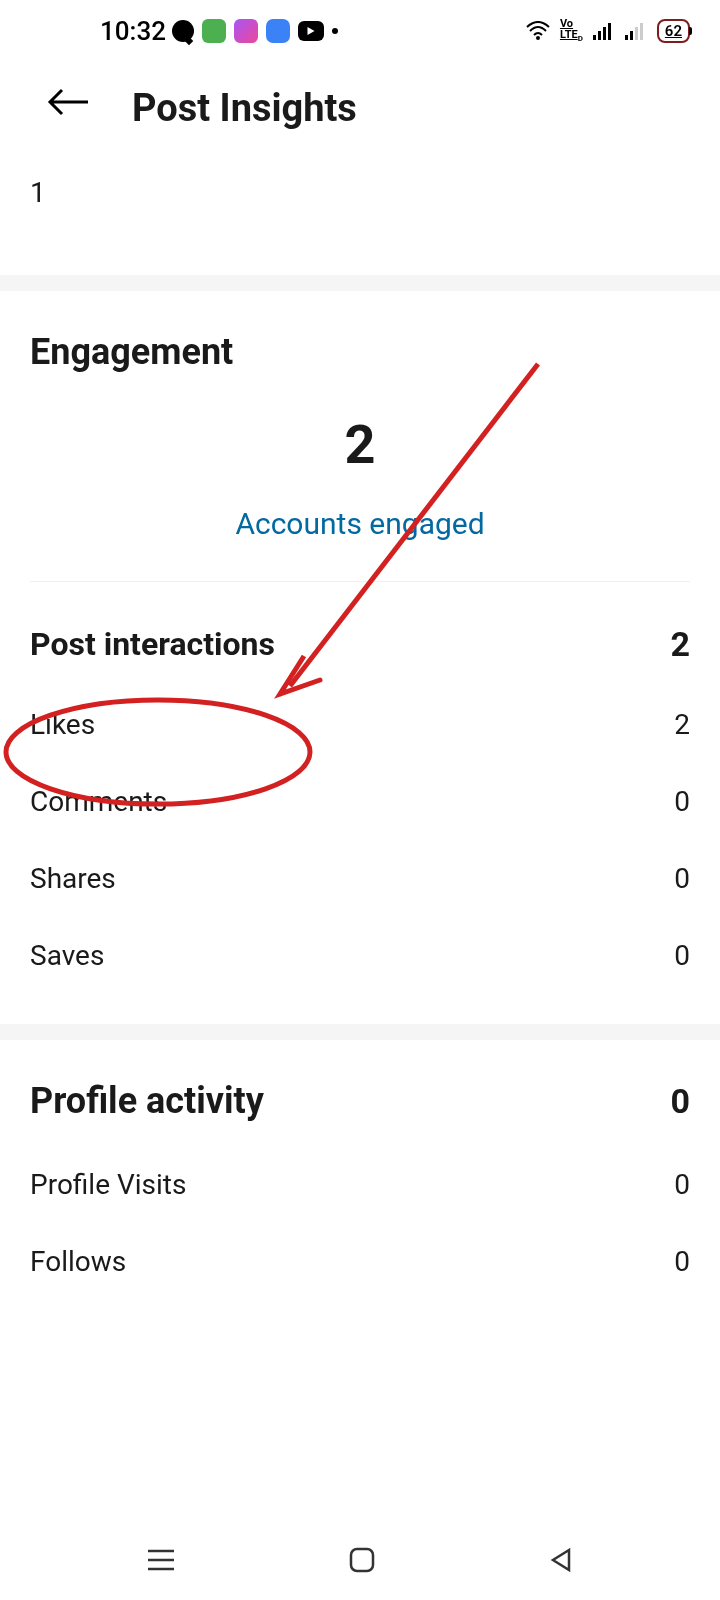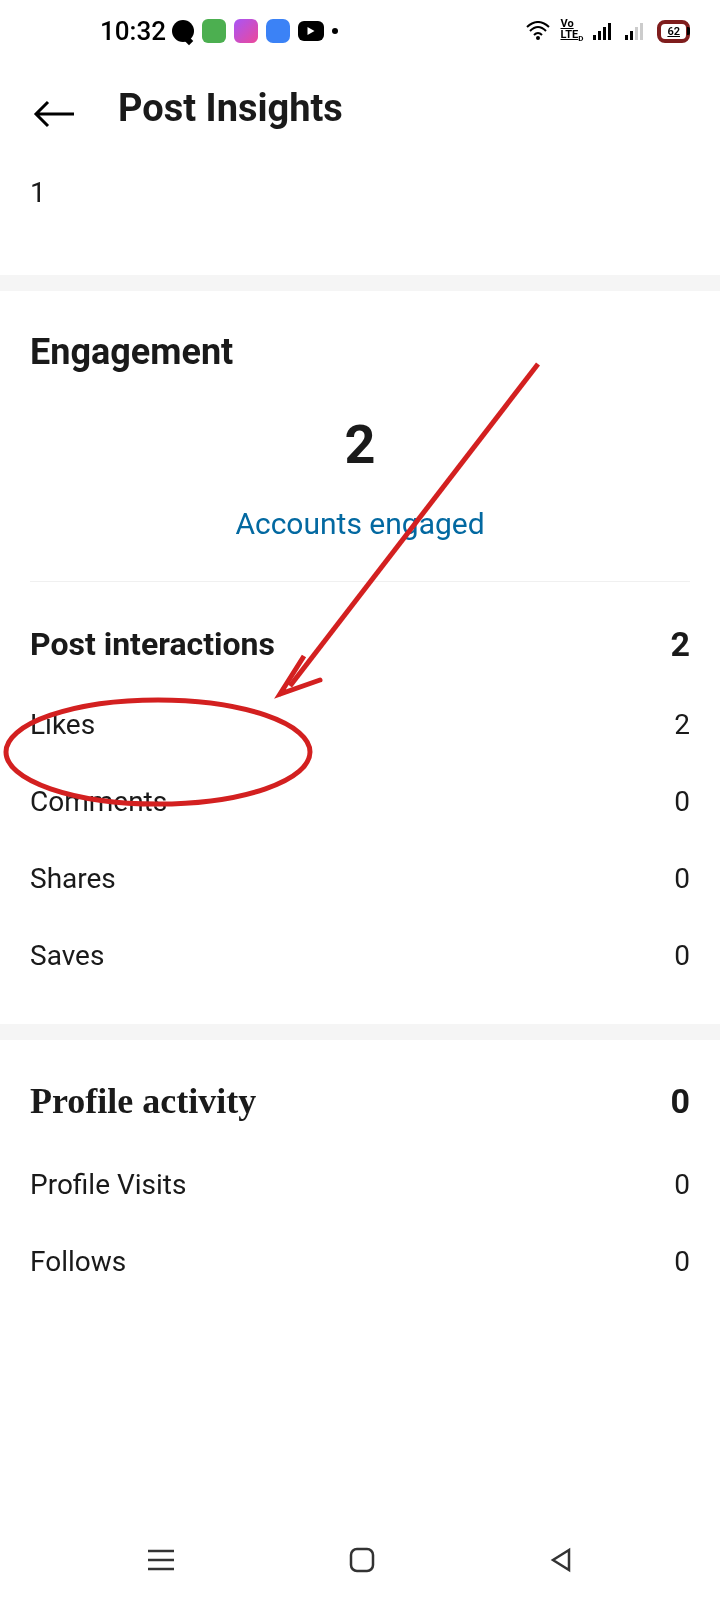--- a/index.html
+++ b/index.html
@@ -83,42 +83,42 @@
       background: #000;
       border-radius: 50%;
     }
     .status-right {
       display: flex;
       align-items: center;
       gap: 10px;
       text-decoration: underline;
     }
     .battery {
-      border: 4px solid #7f1d1d;
+      border: 2px solid #7f1d1d;
       border-radius: 8px;
       padding: 1px 6px;
-      font-size: 11px;
+      font-size: 15px;
       font-weight: 600;
       position: relative;
     }
     .battery::after {
       content: '';
       position: absolute;
       right: -4px;
       top: 50%;
       transform: translateY(-50%);
       width: 3px;
       height: 8px;
       background: #000;
       border-radius: 0 2px 2px 0;
     }
     .header {
       display: flex;
-      align-items: flex-end;
-      padding: 28px 30px 18px;
+      align-items: flex-start;
+      padding: 28px 44px 18px;
       gap: 40px;
     }
     .back-arrow {
       width: 48px;
       height: 32px;
       stroke: #000;
       stroke-width: 3;
       fill: none;
     }
     .page-title {
@@ -158,21 +158,20 @@
       color: #1a1a1a;
     }
     .section-title-row {
       display: flex;
       justify-content: space-between;
       align-items: center;
       margin-bottom: 24px;
     }
     .section-title-row .section-title {
       margin-bottom: 0;
-      font-family: Liberation Serif, serif;
     }
     .section-header-value {
       font-size: 34px;
       font-weight: 700;
       color: #1a1a1a;
     }
     .big-number {
       font-size: 54px;
       font-weight: 700;
       color: #1a1a1a;

